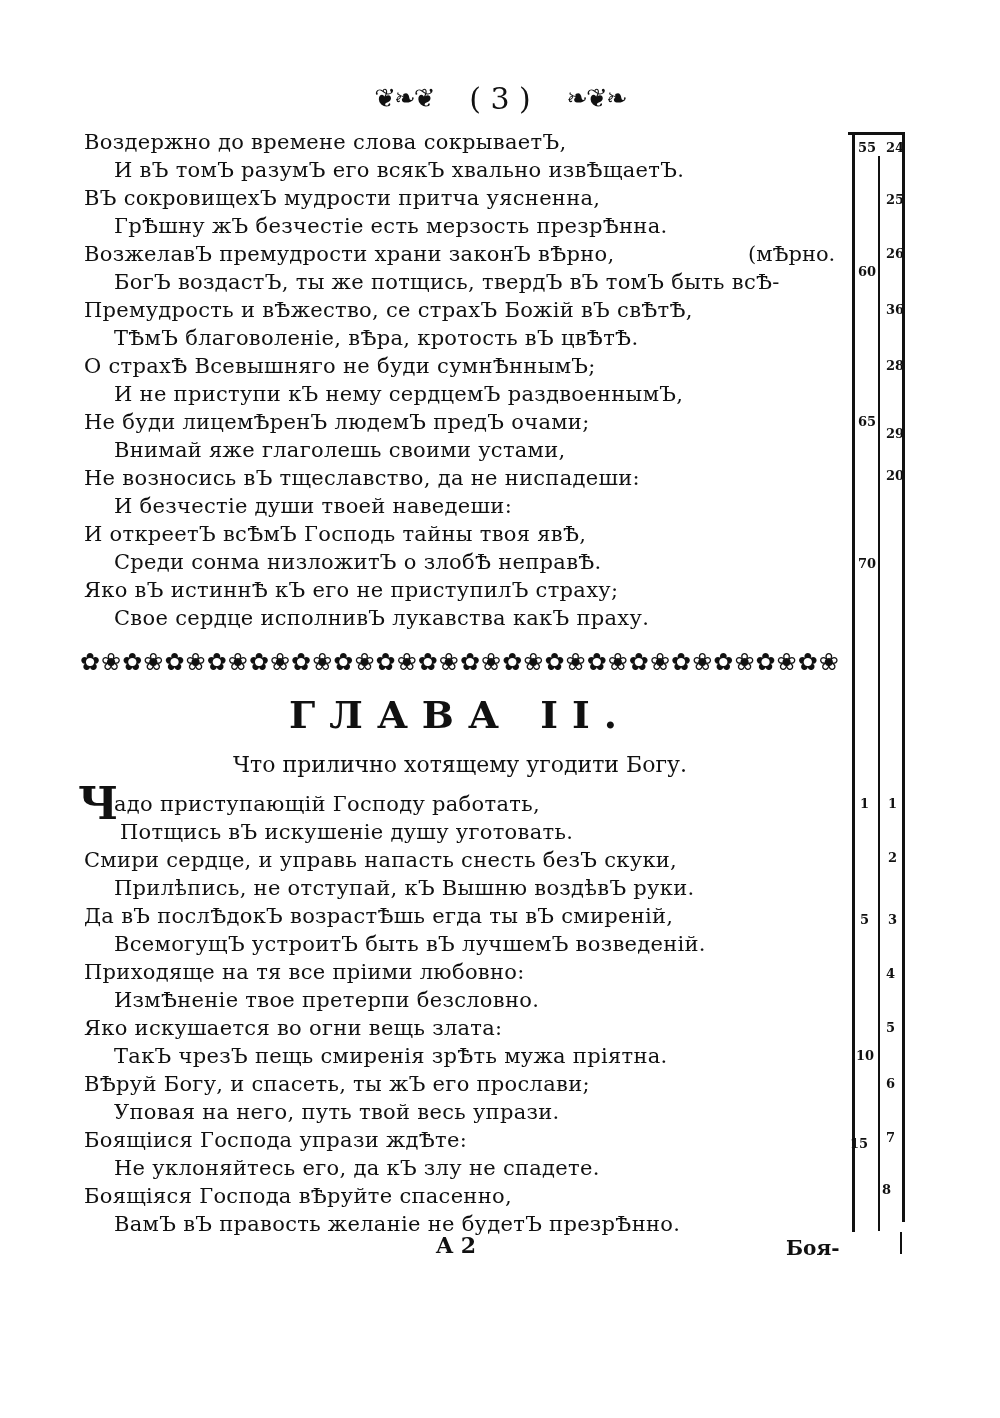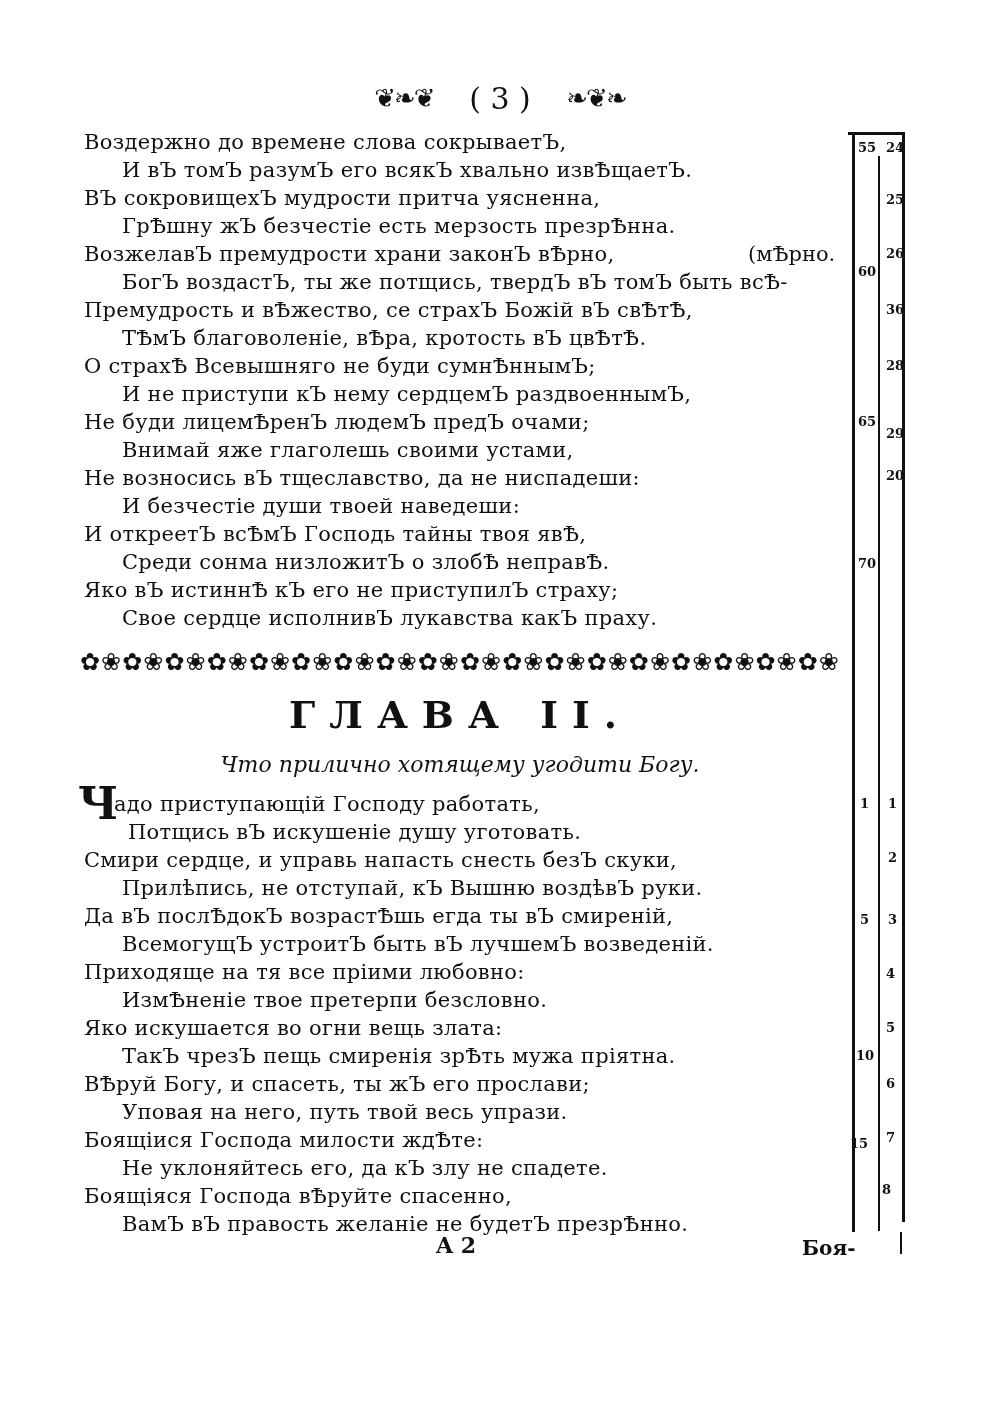--- a/index.html
+++ b/index.html
@@ -2,30 +2,30 @@
 <html><head>
 <meta charset="utf-8">
 <style>
   html, body { margin:0; padding:0; background:#ffffff; }
   body { width:1000px; height:1418px; position:relative; overflow:hidden; font-family:"DejaVu Serif", serif; color:#111; }
   .header { position:absolute; top:78px; left:0; width:1000px; text-align:center; font-size:30px; }
   .orn { display:inline-block; font-size:26px; letter-spacing:-2px; vertical-align:middle; }
   .pnum { display:inline-block; margin:0 26px; vertical-align:middle; }
   .line { position:absolute; font-size:21px; white-space:nowrap; letter-spacing:0.3px; }
   .l0 { left:84px; }
-  .l1 { left:114px;margin-left:8px; }
+  .l1 { left:114px; }
   .rightnote { position:absolute; font-size:21px; white-space:nowrap; }
   .flourish-row { position:absolute; top:648px; left:80px; width:760px; font-size:24px; white-space:nowrap; letter-spacing:1px; overflow:hidden; }
   .chapter-title { position:absolute; top:692px; left:0; width:920px; text-align:center; font-size:38px; letter-spacing:14px; font-weight:bold; }
-  .chapter-sub { position:absolute; top:752px; left:0; width:920px; text-align:center; font-size:22px; font-style:italic; }
+  .chapter-sub { position:absolute; top:752px; left:0; width:920px; text-align:center; font-size:22px; }
   .dropcap { font-size:44px; font-weight:bold; position:absolute; left:78px; top:782px; line-height:1; }
   .rule { position:absolute; background:#111; }
   .marg { position:absolute; font-size:13px;font-weight:bold; }
   .signature { position:absolute; top:1232px; left:436px; font-size:22px; font-weight:bold; }
-  .catchword { position:absolute; top:1236px; left:786px; font-size:20px; font-weight:bold;margin-left:16px; }
+  .catchword { position:absolute; top:1236px; left:786px; font-size:20px; font-weight:bold; }
 </style>
 </head>
 <body>
 
 <div class="header">
   <span class="orn">❦❧❦</span>
   <span class="pnum">( 3 )</span>
   <span class="orn">❧❦❧</span>
 </div>
 
@@ -63,21 +63,21 @@
   <div class="line l0" style="top:848px">Смири сердце, и управь напасть снесть безЪ скуки,</div>
   <div class="line l1" style="top:876px">Прилѣпись, не отступай, кЪ Вышню воздѣвЪ руки.</div>
   <div class="line l0" style="top:904px">Да вЪ послѢдокЪ возрастѢшь егда ты вЪ смиреній,</div>
   <div class="line l1" style="top:932px">ВсемогущЪ устроитЪ быть вЪ лучшемЪ возведеній.</div>
   <div class="line l0" style="top:960px">Приходяще на тя все пріими любовно:</div>
   <div class="line l1" style="top:988px">ИзмѢненіе твое претерпи безсловно.</div>
   <div class="line l0" style="top:1016px">Яко искушается во огни вещь злата:</div>
   <div class="line l1" style="top:1044px">ТакЪ чрезЪ пещь смиренія зрѢть мужа пріятна.</div>
   <div class="line l0" style="top:1072px">ВѢруй Богу, и спасеть, ты жЪ его прослави;</div>
   <div class="line l1" style="top:1100px">Уповая на него, путь твой весь упрази.</div>
-  <div class="line l0" style="top:1128px">Боящіися Господа милости ждѢте:</div>
+  <div class="line l0" style="top:1128px">Боящіися Господа упрази ждѢте:</div>
   <div class="line l1" style="top:1156px">Не уклоняйтесь его, да кЪ злу не спадете.</div>
   <div class="line l0" style="top:1184px">Боящіяся Господа вѢруйте спасенно,</div>
   <div class="line l1" style="top:1212px">ВамЪ вЪ правость желаніе не будетЪ презрѢнно.</div>
 </div>
 
 <div>
   <div class="rule" style="left:848px;top:132px;width:56px;height:3px"></div>
   <div class="rule" style="left:852px;top:132px;width:3px;height:1100px"></div>
   <div class="rule" style="left:878px;top:156px;width:2px;height:1075px"></div>
   <div class="rule" style="left:902px;top:132px;width:3px;height:1090px"></div>

